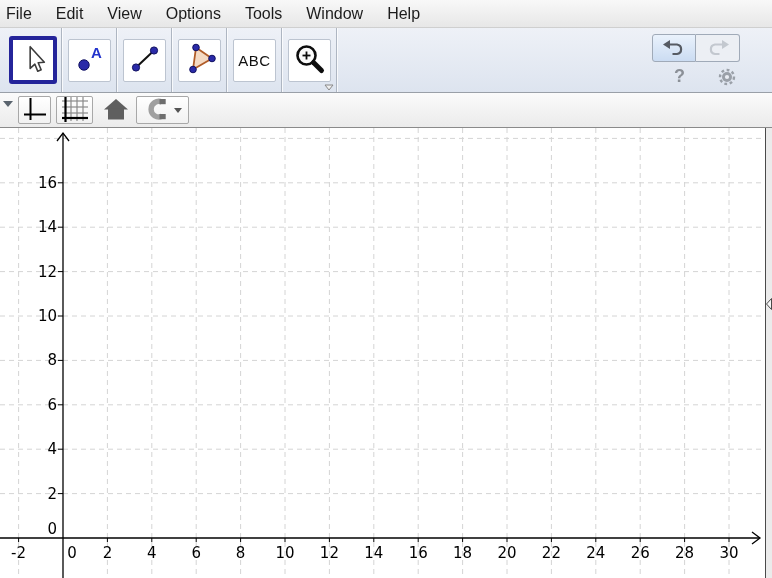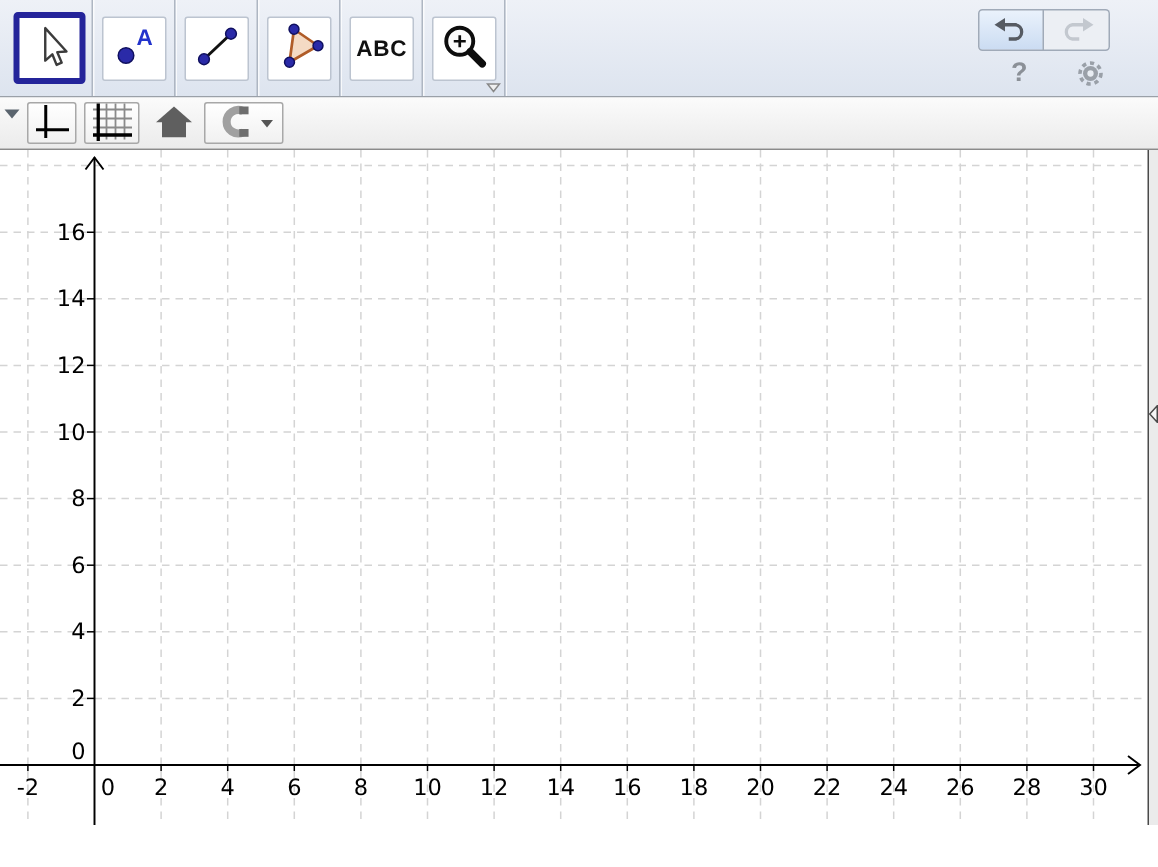--- a/index.html
+++ b/index.html
@@ -18,21 +18,21 @@
   .toolbar{height:65px;box-sizing:border-box;position:relative;display:flex;
            background:linear-gradient(#eef1f7,#dde4ef);border-bottom:1px solid #9aa0a8;}
   .toolcell{width:55px;height:100%;box-sizing:border-box;position:relative;
             border-right:1px solid #aeb6c2;box-shadow:1px 0 0 rgba(255,255,255,.75);}
   .toolcell.first{width:62px;}
   .toolbar-fill{flex:1;}
   .toolbtn{position:absolute;top:11px;left:6px;width:43px;height:43px;box-sizing:border-box;
            background:#fff;border:1px solid #bcc4d0;border-radius:2px;padding:0;margin:0;
            display:flex;align-items:center;justify-content:center;cursor:pointer;}
   .toolbtn.selected{top:8px;left:9px;width:48px;height:48px;border:4px solid #24249a;border-radius:3px;}
-  .abc-label{font-size:15px;font-weight:700;letter-spacing:.5px;color:#111;}
+  .abc-label{font-size:15px;font-weight:400;letter-spacing:.5px;color:#111;}
   .dd-marker{position:absolute;left:42px;top:49px;}
 
   
   .toolbar-right{position:absolute;top:6px;right:32px;}
   .history{display:flex;}
   .histbtn{width:44px;height:28px;box-sizing:border-box;display:flex;align-items:center;
            justify-content:center;padding:0;margin:0;border:1px solid #a0aab8;background:#eceff4;cursor:pointer;}
   .histbtn.undo{background:linear-gradient(#eaf2fc,#cbdcf2);border-radius:3px 0 0 3px;}
   .histbtn.redo{border-left:none;border-radius:0 3px 3px 0;}
   .hg-row{display:flex;align-items:center;padding-top:4px;}
@@ -62,20 +62,29 @@
   #gview{position:absolute;left:0;top:0;background:#fff;border-right:1px solid #4a4a4a;cursor:crosshair;}
   .side-strip{position:absolute;left:766px;top:0;width:6px;height:450px;background:#ebebeb;}
   .collapse-btn{position:absolute;left:0;top:170px;width:6px;height:12px;border:none;
                 background:none;padding:0;cursor:pointer;line-height:0;}
 </style>
 </head>
 <body>
 
 <div class="app">
 
+  <nav class="menubar">
+    <span class="mi">File</span>
+    <span class="mi">Edit</span>
+    <span class="mi">View</span>
+    <span class="mi">Options</span>
+    <span class="mi">Tools</span>
+    <span class="mi">Window</span>
+    <span class="mi">Help</span>
+  </nav>
 
   <div class="toolbar">
 
     <div class="toolcell first">
       <button class="toolbtn selected">
         <span>
           <svg width="34" height="34" viewBox="0 0 36 36">
             <path d="M15 5 L15 28 L20 23.5 L23 31 L26.6 29.4 L23.5 22 L30 21.5 Z" fill="#ffffff" stroke="#3c3c3c" stroke-width="1.7" stroke-linejoin="round"></path>
           </svg>
         </span>

